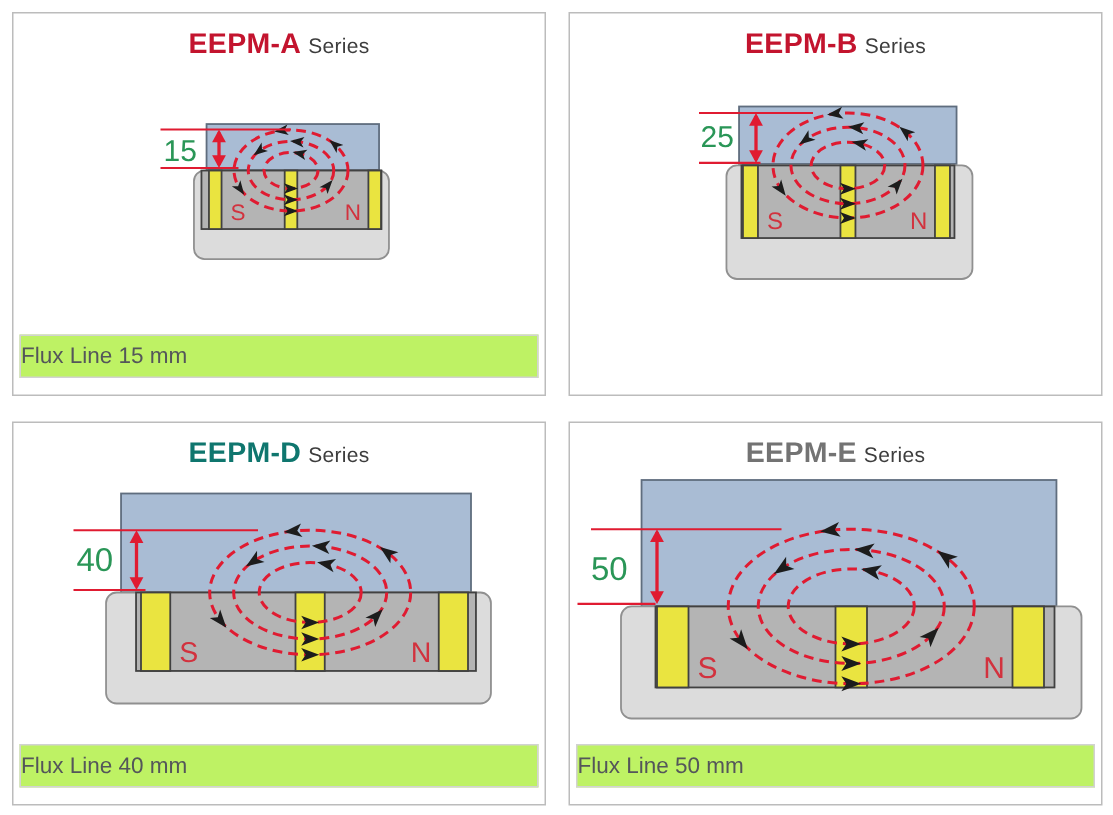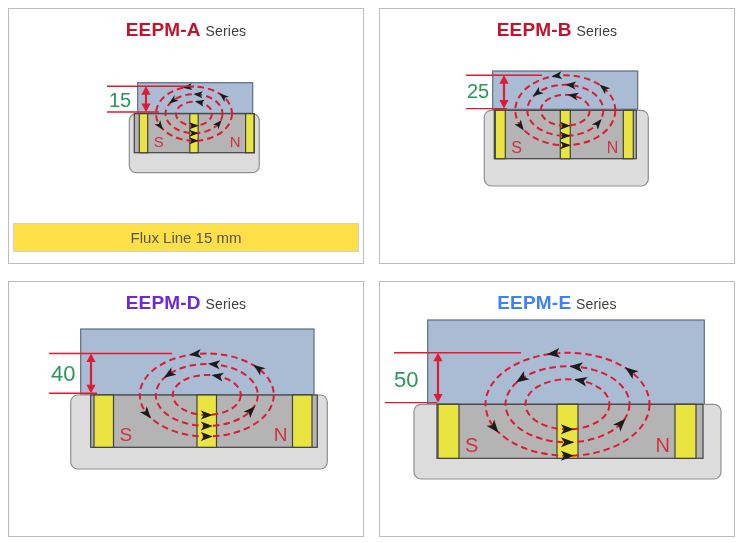--- a/index.html
+++ b/index.html
@@ -37,23 +37,23 @@
   }
   svg.diagram{
     position:absolute;
     left:0;top:0;width:100%;height:100%;
     z-index:1;
   }
   .caption{
     position:absolute;
     left:4px;right:4px;bottom:11px;
     height:27px;
-    background:#fde047;
+    background:#bef264;
     border:1px solid #d2d2d2;
-    display:flex;align-items:center;justify-content:center;
+    display:flex;align-items:center;
     font-size:15px;
     color:#54565a;
     z-index:2;
   }
 </style>
 </head>
 <body>
 
 <div class="grid">
 
@@ -139,21 +139,21 @@
           <line x1="124" y1="68.3" x2="124" y2="97.6" stroke="#e01b31" stroke-width="2.2"></line>
           <path d="M124,66.3 L119.4,74.8 L128.6,74.8 Z" fill="#e01b31"></path>
           <path d="M124,99.6 L119.4,91.1 L128.6,91.1 Z" fill="#e01b31"></path>
           <text x="87" y="84" font-size="20" fill="#2a9657" dominant-baseline="middle" font-family="&quot;Liberation Sans&quot;, sans-serif">25</text>
         </g>
       </svg>
   </div>
 
   <div class="panel">
     <div class="panel-title">
-      <span class="code" style="color: #6d28d9;">EEPM-D</span>
+      <span class="code" style="color: #0f766e;">EEPM-D</span>
       <span class="suffix">Series</span>
     </div>
     <svg class="diagram" viewBox="0 0 354 254" preserveAspectRatio="none">
         <rect x="71.7" y="47" width="233.3" height="66" fill="#a9bcd4" stroke="#5f6d7e" stroke-width="1.2"></rect>
         <rect x="61.7" y="113" width="256.6" height="74" rx="7" ry="7" fill="#dcdcdc" stroke="#909090" stroke-width="1.2"></rect>
         <rect x="81.7" y="113" width="226.6" height="52.3" fill="#b4b4b4" stroke="#414141" stroke-width="1.2"></rect>
         <rect x="85" y="113" width="19.5" height="52.3" fill="#eae440" stroke="#414141" stroke-width="1.2"></rect>
         <rect x="188" y="113" width="19.5" height="52.3" fill="#eae440" stroke="#414141" stroke-width="1.2"></rect>
         <rect x="283.5" y="113" width="19.5" height="52.3" fill="#eae440" stroke="#414141" stroke-width="1.2"></rect>
         <text x="110.5" y="159.3" font-size="19" font-family="&quot;Liberation Sans&quot;, sans-serif" fill="#d2323e">S</text>
@@ -177,25 +177,28 @@
         </g>
         <g>
           <line x1="40" y1="71.5" x2="163" y2="71.5" stroke="#e01b31" stroke-width="1.4"></line>
           <line x1="40" y1="111.3" x2="88" y2="111.3" stroke="#e01b31" stroke-width="1.4"></line>
           <line x1="82" y1="73.5" x2="82" y2="109.3" stroke="#e01b31" stroke-width="2.2"></line>
           <path d="M82,71.5 L77.4,80 L86.6,80 Z" fill="#e01b31"></path>
           <path d="M82,111.3 L77.4,102.8 L86.6,102.8 Z" fill="#e01b31"></path>
           <text x="42" y="93" font-size="22" fill="#2a9657" dominant-baseline="middle" font-family="&quot;Liberation Sans&quot;, sans-serif">40</text>
         </g>
       </svg>
-  </div>
-
-  <div class="panel">
-    <div class="panel-title">
-      <span class="code" style="color: #3b82f6;">EEPM-E</span>
+    <div class="caption">
+      <span>Flux Line 40 mm</span>
+    </div>
+  </div>
+
+  <div class="panel">
+    <div class="panel-title">
+      <span class="code" style="color: #737373;">EEPM-E</span>
       <span class="suffix">Series</span>
     </div>
     <svg class="diagram" viewBox="0 0 354 254" preserveAspectRatio="none">
         <rect x="47.7" y="38" width="276.6" height="84.3" fill="#a9bcd4" stroke="#5f6d7e" stroke-width="1.2"></rect>
         <rect x="34" y="122.3" width="307" height="74.7" rx="7" ry="7" fill="#dcdcdc" stroke="#909090" stroke-width="1.2"></rect>
         <rect x="57" y="122.3" width="266" height="54" fill="#b4b4b4" stroke="#414141" stroke-width="1.2"></rect>
         <rect x="58" y="122.3" width="21" height="54" fill="#eae440" stroke="#414141" stroke-width="1.2"></rect>
         <rect x="177" y="122.3" width="21" height="54" fill="#eae440" stroke="#414141" stroke-width="1.2"></rect>
         <rect x="295" y="122.3" width="21" height="54" fill="#eae440" stroke="#414141" stroke-width="1.2"></rect>
         <text x="85" y="170.3" font-size="20" font-family="&quot;Liberation Sans&quot;, sans-serif" fill="#d2323e">S</text>
@@ -219,15 +222,18 @@
         </g>
         <g>
           <line x1="14" y1="70.8" x2="141" y2="70.8" stroke="#e01b31" stroke-width="1.4"></line>
           <line x1="5" y1="120.6" x2="57" y2="120.6" stroke="#e01b31" stroke-width="1.4"></line>
           <line x1="58" y1="72.8" x2="58" y2="118.6" stroke="#e01b31" stroke-width="2.2"></line>
           <path d="M58,70.8 L53.4,79.3 L62.6,79.3 Z" fill="#e01b31"></path>
           <path d="M58,120.6 L53.4,112.1 L62.6,112.1 Z" fill="#e01b31"></path>
           <text x="14" y="99" font-size="22" fill="#2a9657" dominant-baseline="middle" font-family="&quot;Liberation Sans&quot;, sans-serif">50</text>
         </g>
       </svg>
+    <div class="caption">
+      <span>Flux Line 50 mm</span>
+    </div>
   </div>
 
 </div>
 
 </body></html>

